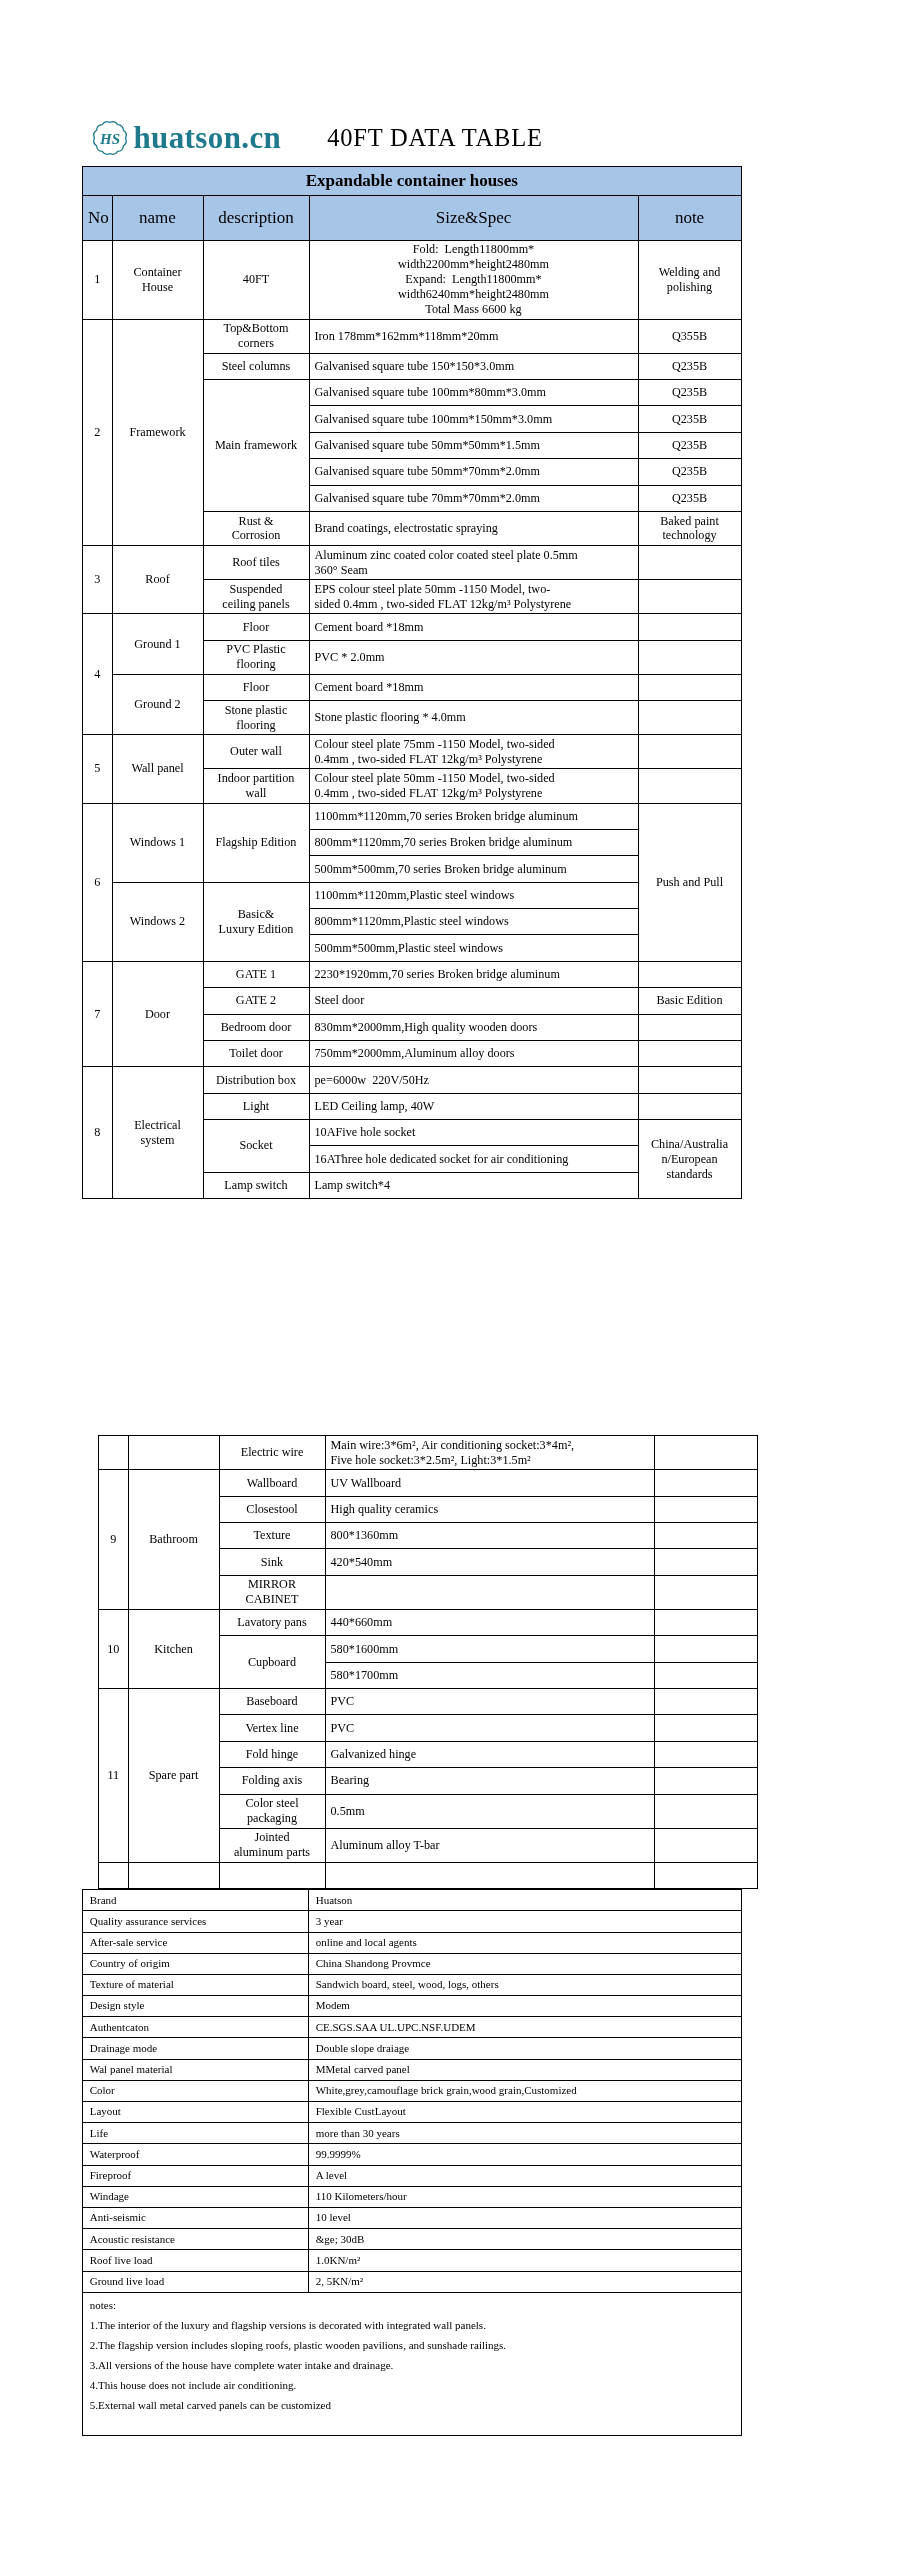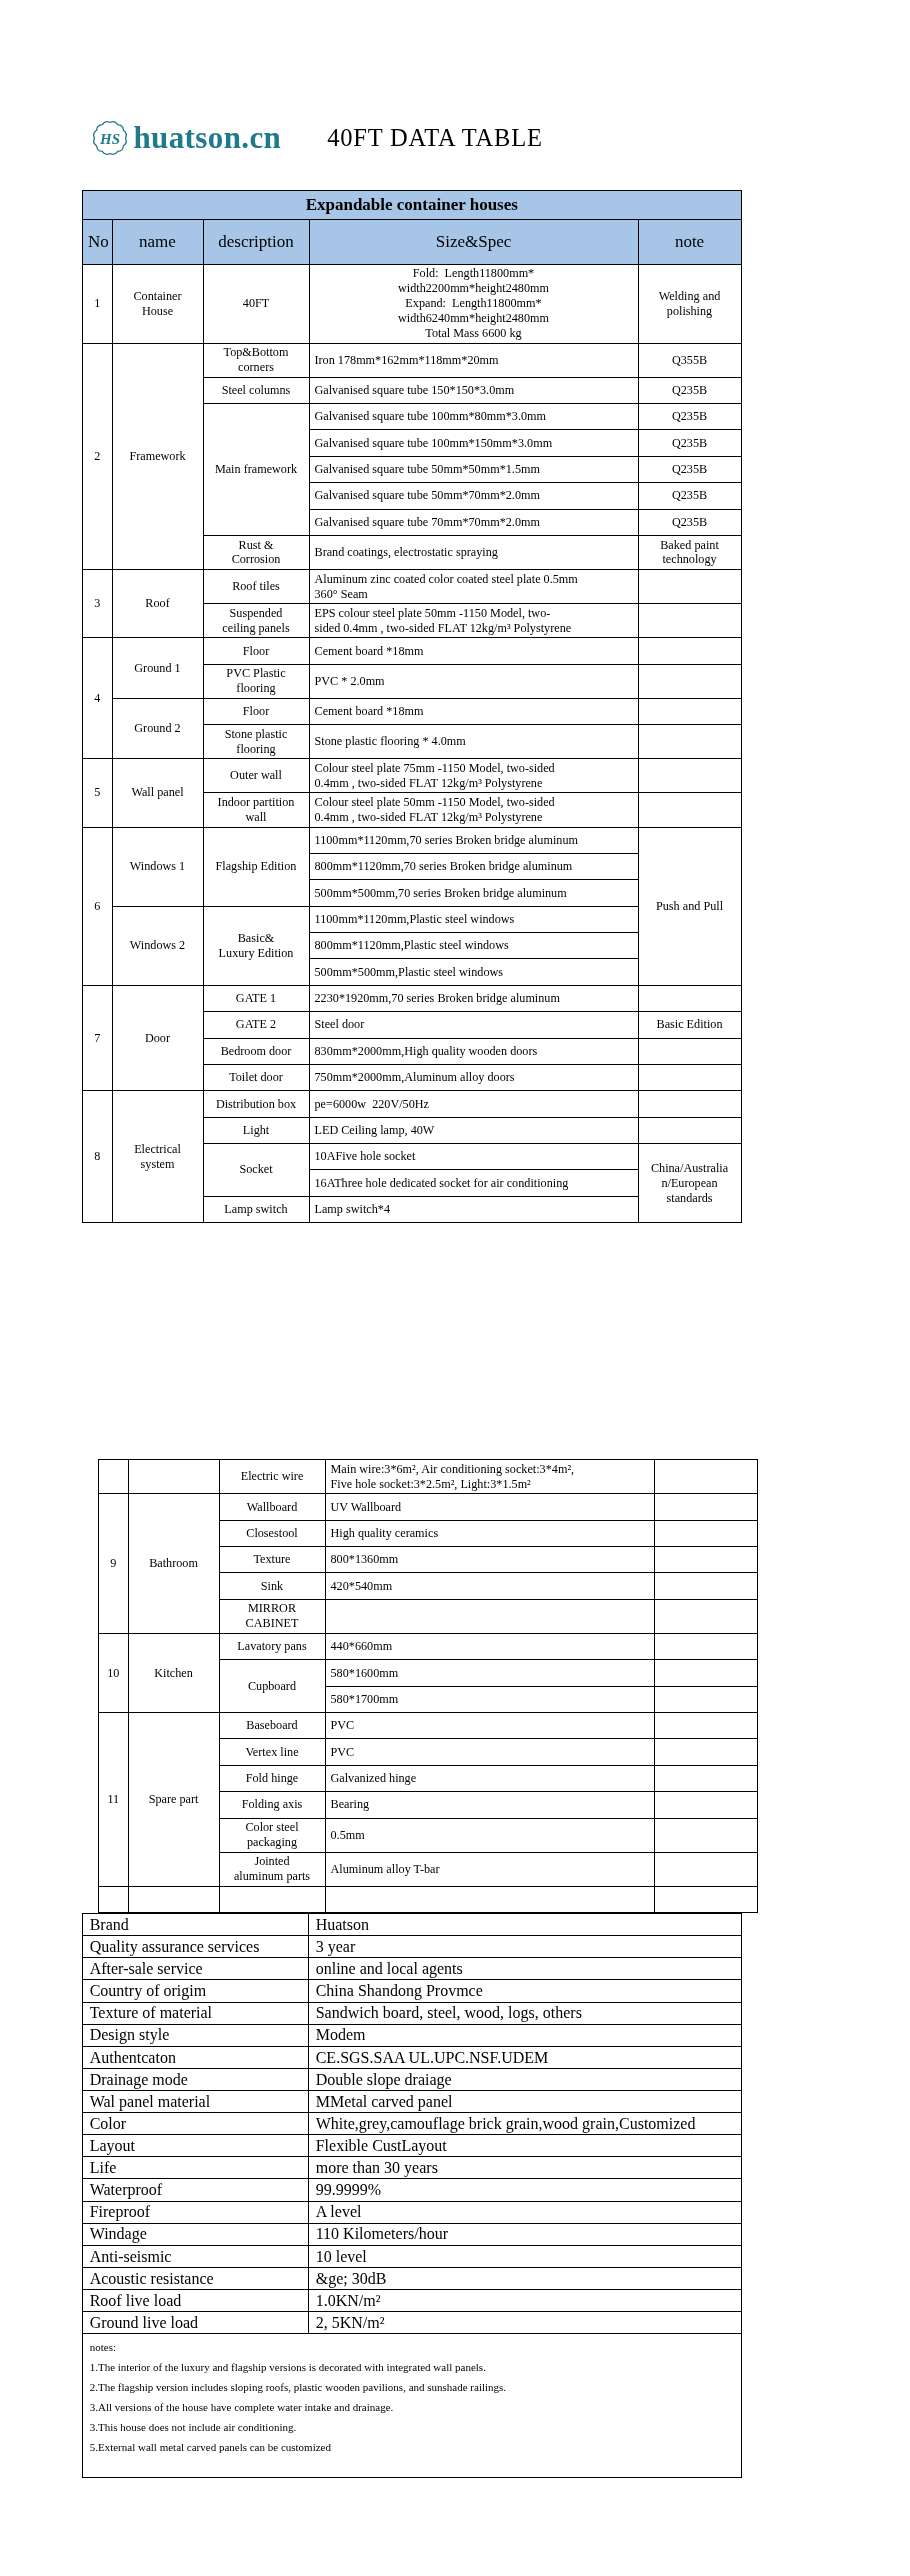--- a/index.html
+++ b/index.html
@@ -4,33 +4,33 @@
 <style>
   :root{ --blue:#a7c5e7; --teal:#1e7a8c; }
   html,body{margin:0;padding:0;background:#ffffff;}
   .page{position:relative;width:911px;height:2576px;overflow:hidden;background:#fff;
         font-family:"Liberation Serif","DejaVu Serif",serif;color:#000;}
   .content{margin-left:82px;width:659px;}
   .doc-header{display:flex;align-items:center;gap:46px;padding-top:118px;margin-left:8.4px;}
   .logo{display:flex;align-items:center;gap:3px;}
   .logo-text{font-size:31px;font-weight:bold;color:var(--teal);letter-spacing:0.4px;}
   .doc-title{font-size:24.5px;font-weight:normal;margin:0;letter-spacing:0.8px;}
-  table.grid{border-collapse:collapse;width:659px;table-layout:fixed;border:1.7px solid #000;margin-top:32px;}
+  table.grid{border-collapse:collapse;width:659px;table-layout:fixed;border:1.7px solid #000;margin-top:8px;}
   .grid td{border:0.8px solid #000;padding:1.7px 5px;font-size:12.2px;line-height:1.22;height:22px;
            vertical-align:middle;white-space:pre-wrap;overflow:hidden;}
   .grid td.cap{background:var(--blue);text-align:center;font-size:17px;font-weight:bold;height:25px;
                border-bottom:1.7px solid #000;}
   .grid td.hdr{background:var(--blue);text-align:center;font-size:17px;font-weight:normal;height:40px;
                border-bottom:1.7px solid #000;}
   .grid tr.sec-top td{border-top:1.7px solid #000;}
   .al-c{text-align:center;} .al-l{text-align:left;}
   .page-break{height:236px;}
   #t2{margin-top:0;margin-left:16px;}
   #t3{margin-top:0;}
-  #t3 td{font-size:16px;height:18.6px;padding:0.8px 6.7px;}
+  #t3 td{font-size:11px;height:18.6px;padding:0.8px 6.7px;}
   .notes{border:1.7px solid #000;border-top:none;width:645px;height:140px;overflow:hidden;
          padding:2.5px 6.7px 0 6.7px;font-size:11px;line-height:20px;}
   .notes-line{white-space:pre-wrap;}
   svg text{font-family:"Liberation Serif","DejaVu Serif",serif;}
 </style>
 </head>
 <body>
 
 <div class="page">
   <div class="content">
@@ -442,20 +442,20 @@
           </tr>
         </tbody>
     </table>
 
     <div class="notes">
       <div class="notes-line">notes:</div>
       <div id="notes-list">
           <div class="notes-line">1.The interior of the luxury and flagship versions is decorated with integrated wall panels.</div>
           <div class="notes-line">2.The flagship version includes sloping roofs, plastic wooden pavilions, and sunshade railings.</div>
           <div class="notes-line">3.All versions of the house have complete water intake and drainage.</div>
-          <div class="notes-line">3.This house does not include air conditioning.</div>
+          <div class="notes-line">4.This house does not include air conditioning.</div>
           <div class="notes-line">5.External wall metal carved panels can be customized</div>
         </div>
     </div>
 
   </div>
 </div>
 
 
 </body></html>

